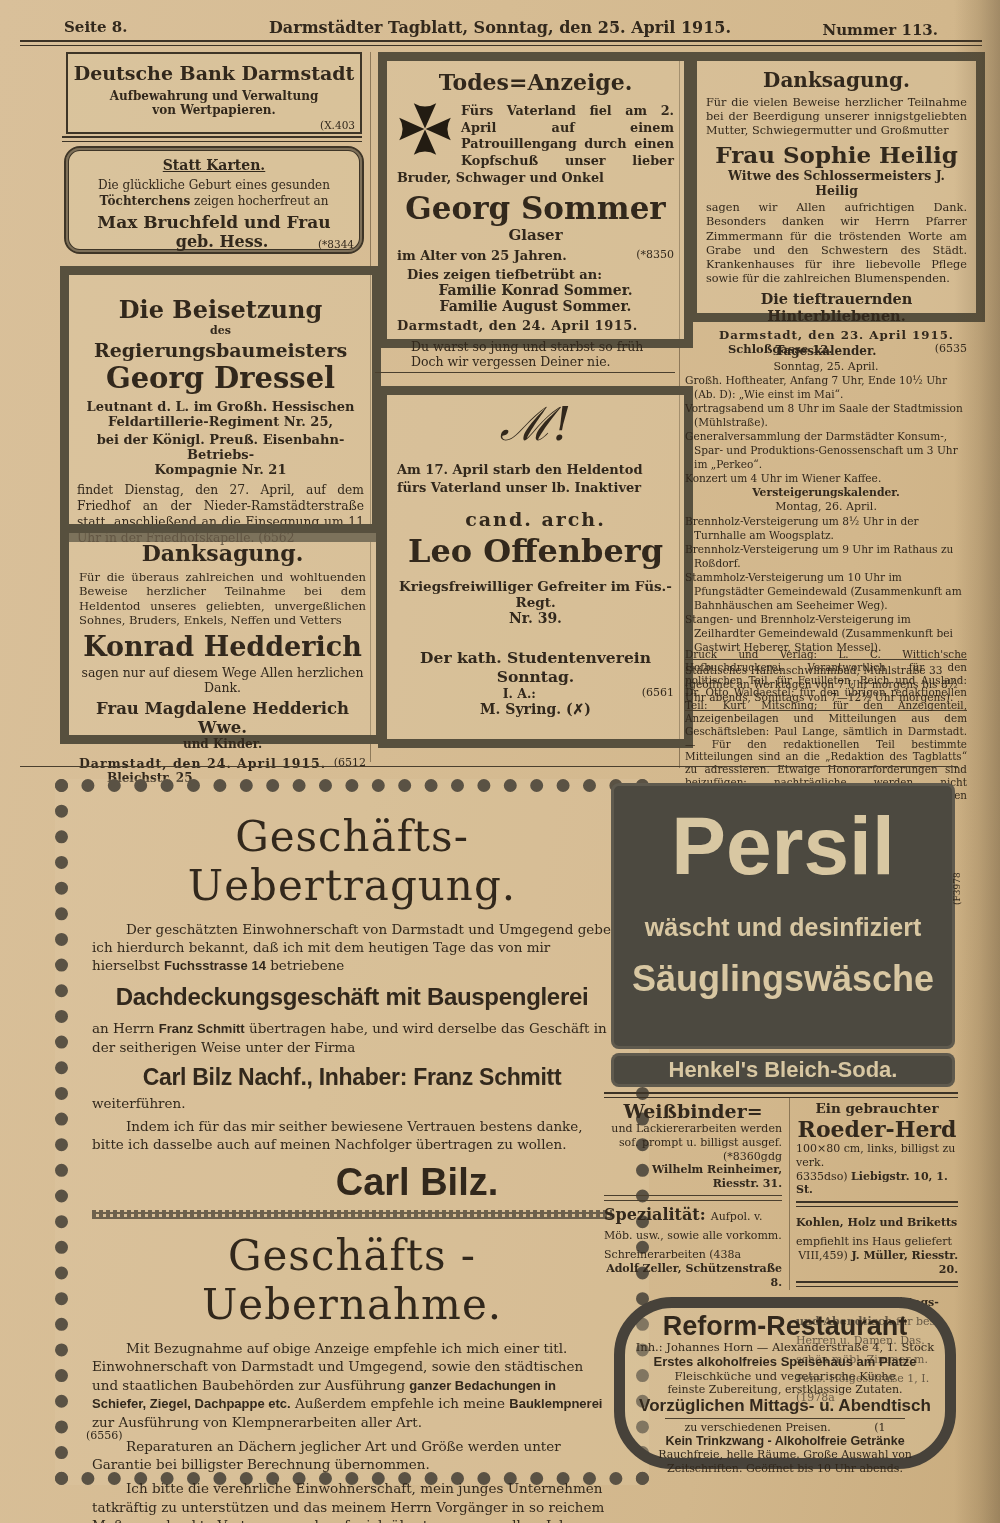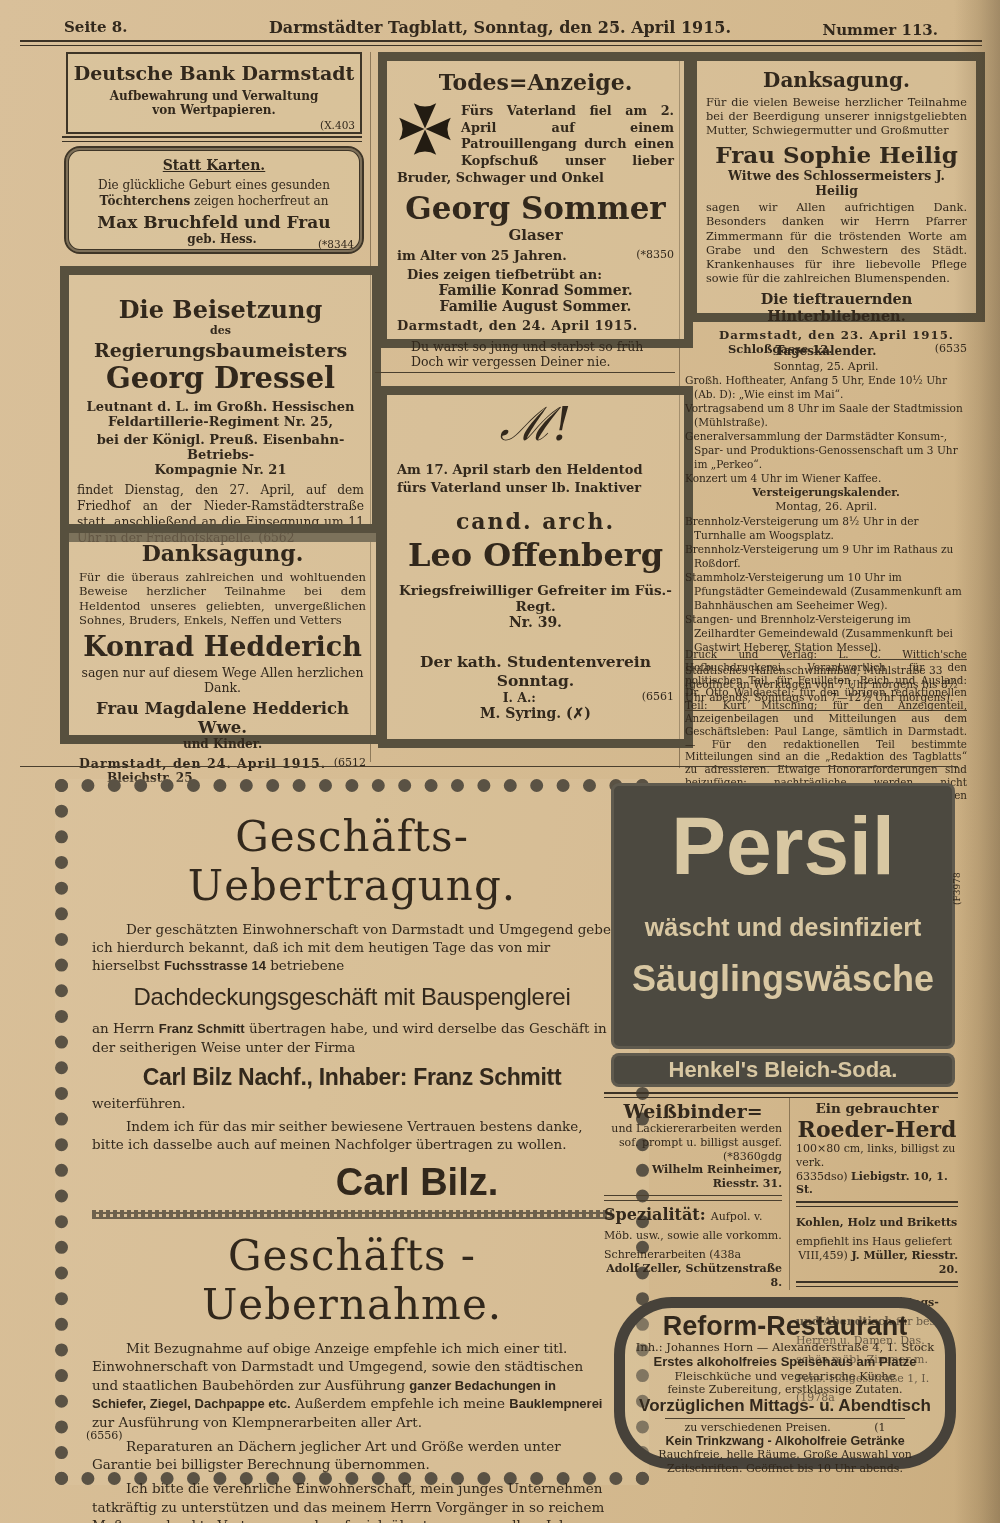--- a/index.html
+++ b/index.html
@@ -61,21 +61,21 @@
     <div class="fr" style="font-size:12px;">von Wertpapieren.</div>
     <div style="position:absolute;right:5px;bottom:1px;font-size:10.5px;">(X.403</div>
   </div>
   <div class="abs rule2" style="top:136px;left:62px;width:300px;"></div>
 
   <div class="abs box-thin ctr" style="top:146px;left:64px;width:296px;height:104px;border-radius:16px;box-shadow:inset 0 0 0 2px rgba(222,202,164,.4), inset 0 0 0 3px #3e3527;">
     <div class="fr" style="font-size:14px;margin-top:9px;text-decoration:underline;">Statt Karten.</div>
     <div class="small" style="margin-top:5px;">Die glückliche Geburt eines gesunden</div>
     <div class="small"><span class="fr">Töchterchens</span><span> zeigen hocherfreut an</span></div>
     <div class="fr" style="font-size:17px;margin-top:3px;">Max Bruchfeld und Frau</div>
-    <div class="fr" style="font-size:12px;padding-left:16px;">geb. Hess.</div>
+    <div class="fr" style="font-size:16px;padding-left:16px;">geb. Hess.</div>
     <div style="position:absolute;right:8px;bottom:2px;font-size:10.5px;">(*8344</div>
   </div>
 
   <div class="abs box-heavy ctr" style="top:266px;left:60px;width:287px;height:234px;padding:12px 8px;">
     <div class="fr" style="font-size:24px;margin-top:8px;">Die Beisetzung</div>
     <div class="fr" style="font-size:11px;">des</div>
     <div class="fr" style="font-size:19px;margin-top:2px;">Regierungsbaumeisters</div>
     <div class="fr" style="font-size:29px;">Georg Dressel</div>
     <div class="fr" style="font-size:13px;margin-top:4px;">Leutnant d. L. im Großh. Hessischen</div>
     <div class="fr" style="font-size:13px;">Feldartillerie-Regiment Nr. 25,</div>
@@ -120,21 +120,21 @@
     <div class="fr ctr" style="font-size:14px;">Familie August Sommer.</div>
     <div class="fr" style="font-size:13px;letter-spacing:.5px;margin-top:4px;">Darmstadt, den 24. April 1915.</div>
     <div style="font-size:12.5px;margin-top:6px;margin-left:14px;">Du warst so jung und starbst so früh</div>
     <div style="font-size:12.5px;margin-left:14px;">Doch wir vergessen Deiner nie.</div>
   </div>
   <div class="abs rule1" style="top:372px;left:375px;width:300px;"></div>
 
   <div class="abs box-heavy ctr" style="top:386px;left:378px;width:277px;height:344px;padding:0 10px;">
     <div style="font-size:46px;font-style:italic;margin-top:6px;line-height:1;">ℳ!</div>
     <div class="fr jst" style="font-size:13px;line-height:1.35;margin-top:14px;text-align:left;">Am 17. April starb den Heldentod fürs Vaterland unser lb. Inaktiver</div>
-    <div class="fr" style="font-size:22px;letter-spacing:2px;margin-top:12px;">cand. arch.</div>
+    <div class="fr" style="font-size:19px;letter-spacing:2px;margin-top:12px;">cand. arch.</div>
     <div class="fr" style="font-size:32px;margin-top:2px;">Leo Offenberg</div>
     <div class="fr" style="font-size:13.5px;margin-top:8px;">Kriegsfreiwilliger Gefreiter im Füs.-Regt.</div>
     <div class="fr" style="font-size:14px;">Nr. 39.</div>
     <div class="fr" style="font-size:15.5px;margin-top:22px;">Der kath. Studentenverein Sonntag.</div>
     <div style="font-size:12.5px;">
       <span class="fr" style="font-size:12.5px;">I. A.:</span>
       <span class="ref">(6561</span>
     </div>
     <div class="fr" style="font-size:14px;">M. Syring. (✗)</div>
   </div>
@@ -149,21 +149,21 @@
     <div style="font-size:11.8px;text-align:center;margin-top:4px;">
       <span class="fr" style="font-size:11.8px;letter-spacing:1px;">Darmstadt, den 23. April 1915.</span>
       <span class="ref">(6535</span>
     </div>
     <div class="fr" style="font-size:11.5px;text-align:left;margin-left:22px;">Schloßgasse 12.</div>
   </div>
 
   <div class="abs cal" style="top:344px;left:685px;width:282px;">
     <div class="fr ctr" style="font-size:12px;">Tageskalender.</div>
     <div class="ctr" style="font-size:11px;">Sonntag, 25. April.</div>
-    <div class="ci">Großh. Hoftheater, Anfang 5 Uhr, Ende 10½ Uhr (Ab. D): „Wie einst im Mai“.</div>
+    <div class="ci">Großh. Hoftheater, Anfang 7 Uhr, Ende 10½ Uhr (Ab. D): „Wie einst im Mai“.</div>
     <div class="ci">Vortragsabend um 8 Uhr im Saale der Stadtmission (Mühlstraße).</div>
     <div class="ci">Generalversammlung der Darmstädter Konsum-, Spar- und Produktions-Genossenschaft um 3 Uhr im „Perkeo“.</div>
     <div class="ci">Konzert um 4 Uhr im Wiener Kaffee.</div>
     <div class="ctr fr" style="font-size:10.8px;">Versteigerungskalender.</div>
     <div class="ctr" style="font-size:11px;">Montag, 26. April.</div>
     <div class="ci">Brennholz-Versteigerung um 8½ Uhr in der Turnhalle am Woogsplatz.</div>
     <div class="ci">Brennholz-Versteigerung um 9 Uhr im Rathaus zu Roßdorf.</div>
     <div class="ci">Stammholz-Versteigerung um 10 Uhr im Pfungstädter Gemeindewald (Zusammenkunft am Bahnhäuschen am Seeheimer Weg).</div>
     <div class="ci">Stangen- und Brennholz-Versteigerung im Zeilhardter Gemeindewald (Zusammenkunft bei Gastwirt Heberer, Station Messel).</div>
     <div class="rule1" style="margin:4px 0;"></div>
@@ -171,21 +171,21 @@
     <div class="rule1" style="margin-top:5px;"></div>
   </div>
 
   <div class="abs jst" style="top:648px;left:685px;width:282px;font-size:10.4px;line-height:1.23;">Druck und Verlag: L. C. Wittich'sche Hofbuchdruckerei. Verantwortlich für den politischen Teil, für Feuilleton, Reich und Ausland: Dr. Otto Waldaestel; für den übrigen redaktionellen Teil: Kurt Mitsching; für den Anzeigenteil, Anzeigenbeilagen und Mitteilungen aus dem Geschäftsleben: Paul Lange, sämtlich in Darmstadt. — Für den redaktionellen Teil bestimmte Mitteilungen sind an die „Redaktion des Tagblatts“ zu adressieren. Etwaige Honorarforderungen sind beizufügen; nachträgliche werden nicht berücksichtigt. Unverlangte Manuskripte werden nicht zurückgesandt.</div>
 
   <div class="abs rule1" style="top:766px;left:20px;width:938px;"></div>
 
   <div class="abs chain" style="top:779px;left:55px;width:520px;height:668px;padding:6px 24px;">
     <div class="ctr bigtitle" style="margin-top:14px;">Geschäfts-Uebertragung.</div>
     <div class="adp" style="margin-top:10px;"><span>Der geschätzten Einwohnerschaft von Darmstadt und Umgegend gebe ich hierdurch bekannt, daß ich mit dem heutigen Tage das von mir hierselbst </span><b class="sans" style="font-size:13px;">Fuchsstrasse 14</b><span> betriebene</span></div>
-    <div class="ctr sans" style="font-weight:normal;font-size:24px;margin-top:8px;letter-spacing:-.3px;">Dachdeckungsgeschäft mit Bauspenglerei</div>
+    <div class="ctr sans" style="font-weight:bold;font-size:24px;margin-top:8px;letter-spacing:-.3px;">Dachdeckungsgeschäft mit Bauspenglerei</div>
     <div class="adp" style="text-indent:0;margin-top:8px;"><span>an Herrn </span><b class="sans" style="font-size:13px;">Franz Schmitt</b><span> übertragen habe, und wird derselbe das Geschäft in der seitherigen Weise unter der Firma</span></div>
     <div class="ctr sans" style="font-weight:bold;font-size:23px;margin-top:8px;letter-spacing:-.3px;">Carl Bilz Nachf., Inhaber: Franz Schmitt</div>
     <div style="font-size:13.5px;margin-top:4px;">weiterführen.</div>
     <div class="adp" style="margin-top:6px;">Indem ich für das mir seither bewiesene Vertrauen bestens danke, bitte ich dasselbe auch auf meinen Nachfolger übertragen zu wollen.</div>
     <div class="sans" style="font-weight:bold;font-size:38px;text-align:center;margin:8px 0 6px 130px;">Carl Bilz.</div>
     <div class="dash-band"></div>
     <div class="ctr bigtitle" style="margin-top:12px;">Geschäfts - Uebernahme.</div>
     <div class="adp" style="margin-top:10px;"><span>Mit Bezugnahme auf obige Anzeige empfehle ich mich einer titl. Einwohnerschaft von Darmstadt und Umgegend, sowie den städtischen und staatlichen Baubehörden zur Ausführung </span><b class="sans" style="font-size:13px;">ganzer Bedachungen in Schiefer, Ziegel, Dachpappe etc.</b><span> Außerdem empfehle ich meine </span><b class="sans" style="font-size:13px;">Bauklempnerei</b><span> zur Ausführung von Klempnerarbeiten aller Art.</span></div>
     <div class="adp" style="margin-top:6px;">Reparaturen an Dächern jeglicher Art und Größe werden unter Garantie bei billigster Berechnung übernommen.</div>
     <div class="adp" style="margin-top:6px;">Ich bitte die verehrliche Einwohnerschaft, mein junges Unternehmen tatkräftig zu unterstützen und das meinem Herrn Vorgänger in so reichem Maße geschenkte Vertrauen auch auf mich übertragen zu wollen. Ich sichere im Voraus tadellose Bedienung zu und empfehle mich</div>

